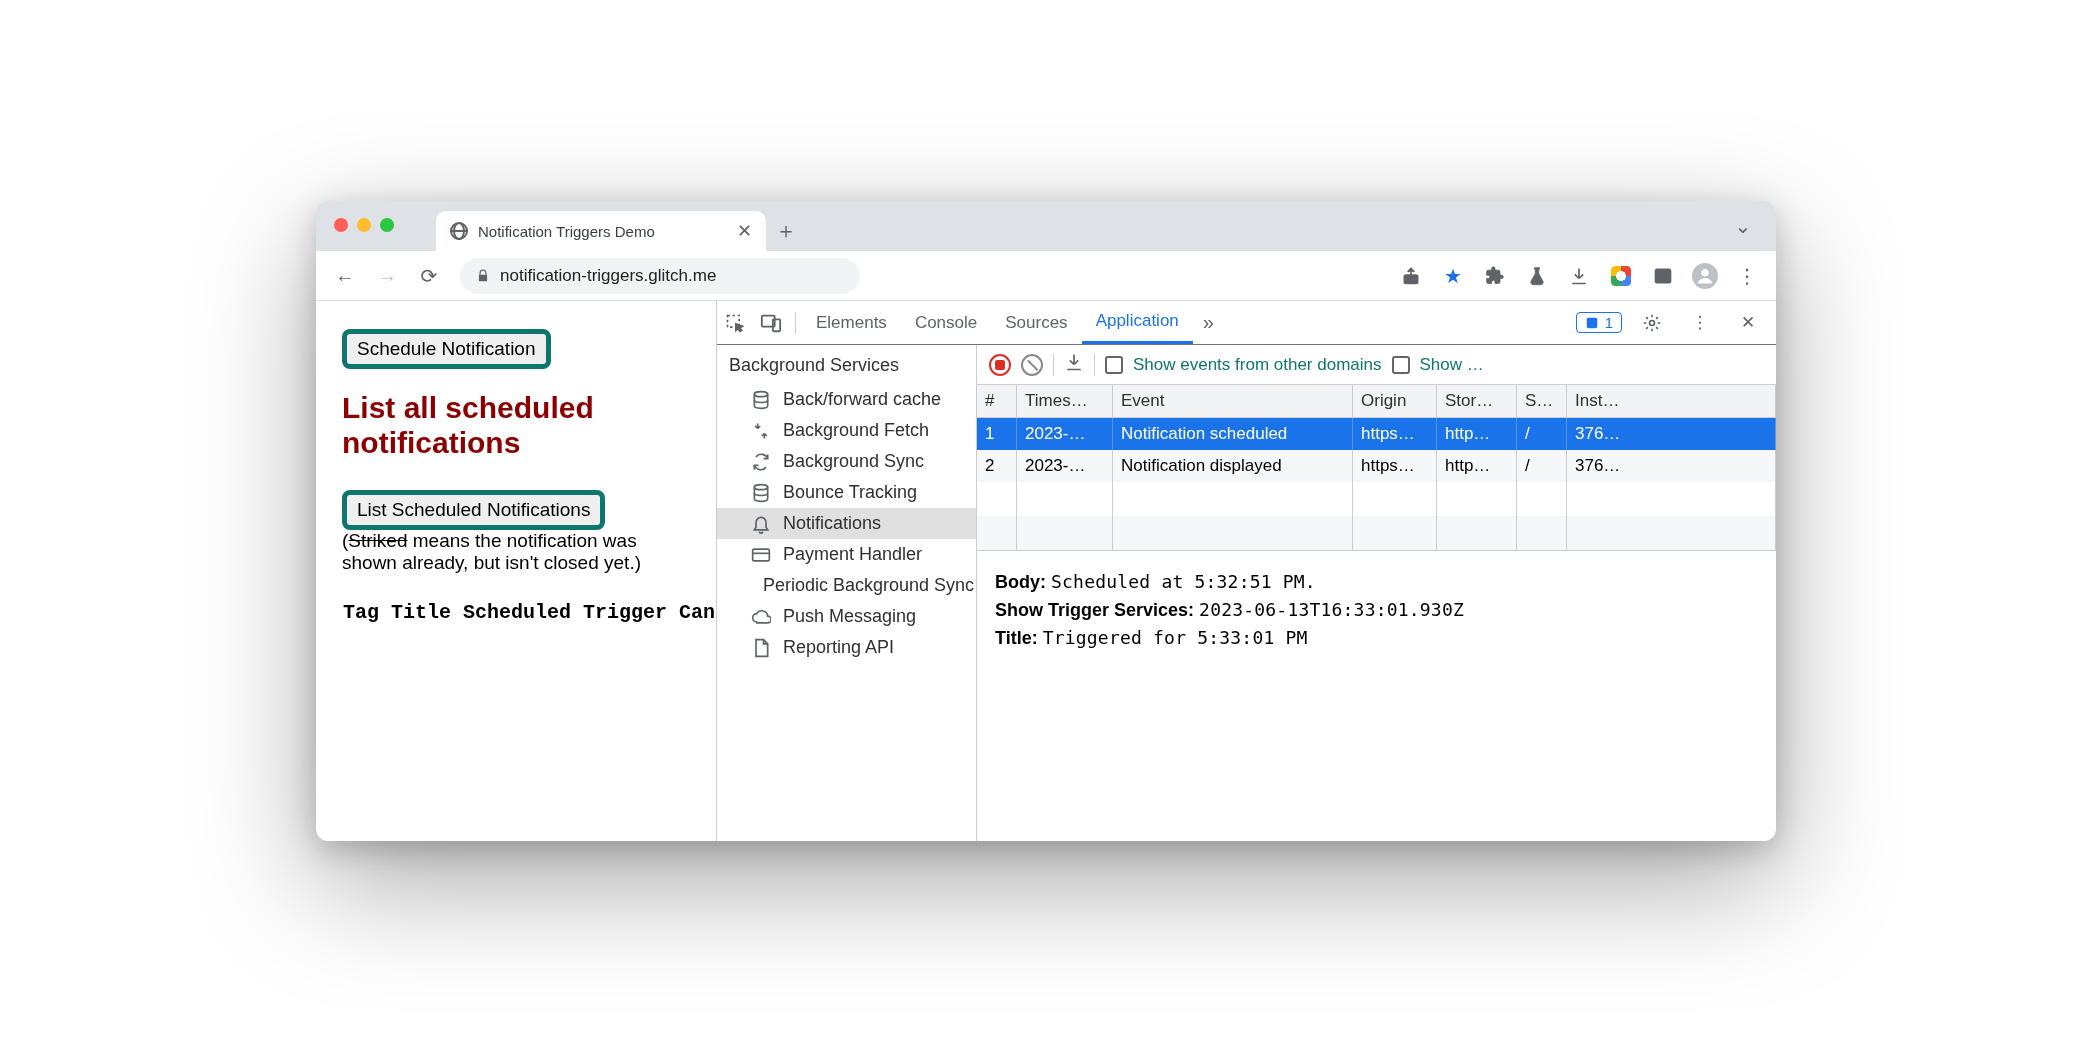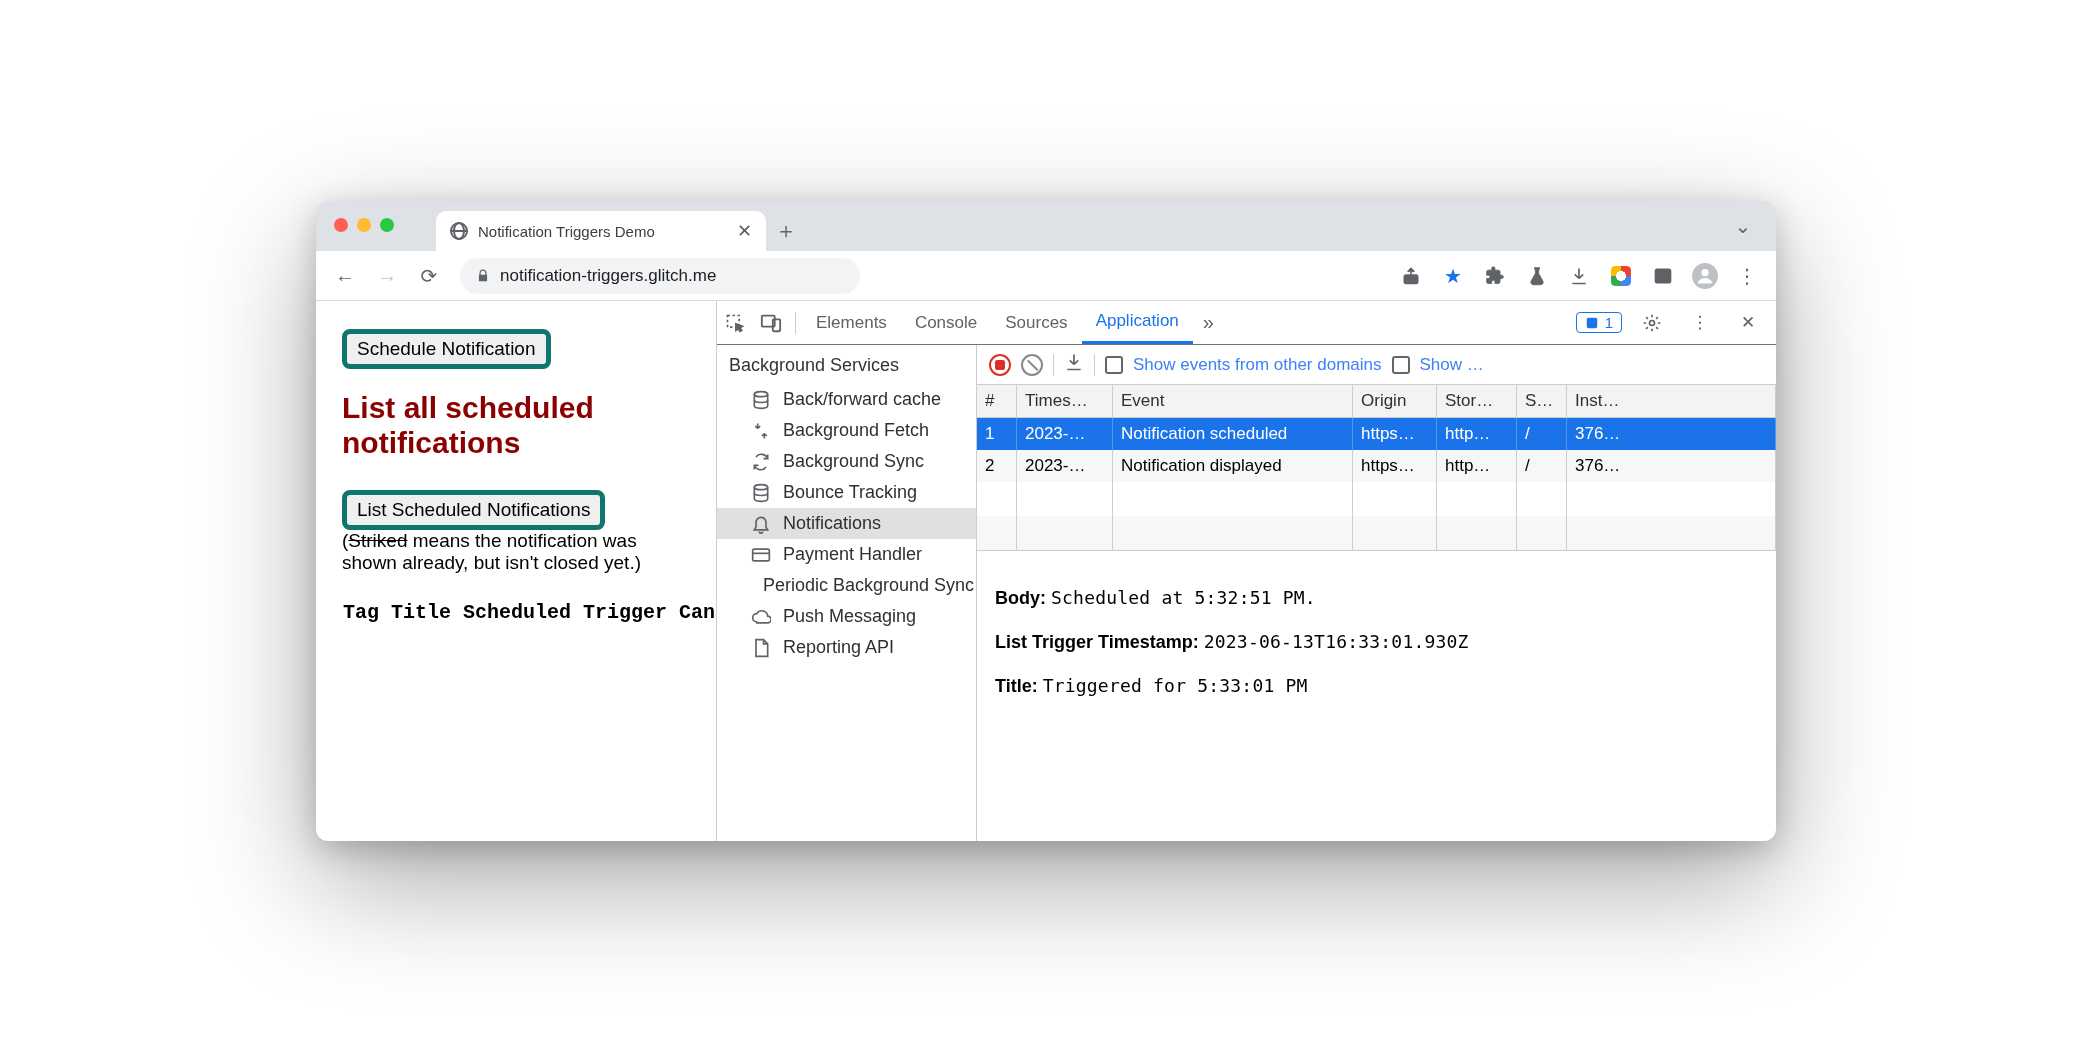--- a/index.html
+++ b/index.html
@@ -48,34 +48,34 @@
   .dev-top .more{ font-size:20px; padding:0 10px;}
   .dev-top .chip{ margin-left:4px; border:1px solid #1a73e8; color:#1a73e8; border-radius:4px; padding:1px 8px; display:flex; align-items:center; gap:6px; font-size:15px;}
   .dev-top .right{ margin-left:auto; display:flex; align-items:center; gap:12px; padding-right:10px;}
   .dev-body { flex:1; display:flex; min-height:0;}
   .dev-side { width:260px; border-right:1px solid #cdcdcd; font-size:18px; color:#303030; overflow:hidden;}
   .dev-side .hdr{ padding:10px 12px 8px; color:#333; font-size:18px;}
   .side-item{ display:flex; align-items:center; gap:12px; padding:5px 12px 5px 34px; white-space:nowrap; overflow:hidden;}
   .side-item.sel{ background:#e0e0e0;}
   .side-item svg{ width:20px;height:20px; stroke:#5f6368; fill:none; stroke-width:2;}
   .dev-main { flex:1; display:flex; flex-direction:column; min-width:0;}
-  .dev-main .bar{ height:40px; border-bottom:1px solid #cdcdcd; display:flex; align-items:center; gap:10px; padding:0 12px; font-size:17px; color:#3b82f6; white-space:nowrap; overflow:hidden;}
+  .dev-main .bar{ height:40px; border-bottom:1px solid #cdcdcd; display:flex; align-items:center; gap:10px; padding:0 12px; font-size:17px; color:#0f766e; white-space:nowrap; overflow:hidden;}
   .rec{ width:22px;height:22px;border-radius:50%; border:2px solid #d93025; display:flex;align-items:center;justify-content:center;}
   .rec::after{content:"";width:10px;height:10px;background:#d93025;border-radius:2px;}
   .ban{ width:22px;height:22px;border-radius:50%;border:2px solid #888;position:relative;}
   .ban::after{content:"";position:absolute;left:2px;right:2px;top:50%;height:2px;background:#888;transform:rotate(45deg) translateY(-50%);} 
   .chk{ width:18px;height:18px;border:2px solid #666;border-radius:3px;}
   .grid{ border-bottom:1px solid #cdcdcd; font-size:17px;}
   .grow{ display:grid; grid-template-columns: 40px 96px 240px 84px 80px 50px 1fr; }
   .gcell{ padding:6px 8px; border-right:1px solid #cdcdcd; white-space:nowrap; overflow:hidden; text-overflow:ellipsis; }
   .grid .ghdr .gcell{ background:#f1f3f4; color:#303030; border-bottom:1px solid #cdcdcd;}
   .grid .sel .gcell{ background:#1a73e8; color:#fff;border-right-color:rgba(255,255,255,.25);}
   .grid .alt .gcell{ background:#f6f7f8;}
   .detail{ padding:14px 18px; font-size:18px; font-family:inherit;}
-  .detail .row{ margin:22px 0;}
+  .detail .row{ margin:6px 0;}
   .detail b{ font-weight:700;}
   .mono{ font-family: ui-monospace, Menlo, Consolas, monospace; letter-spacing:.2px;}
   .dl svg{width:20px;height:20px;stroke:#5f6368;fill:none;stroke-width:2}
 </style>
 </head>
 <body>
 
 <div class="shell">
 
   <div class="tabstrip">
@@ -325,20 +325,20 @@
                 <div class="gcell"></div>
                 <div class="gcell"></div>
                 <div class="gcell"></div>
                 <div class="gcell"></div>
                 <div class="gcell"></div>
                 <div class="gcell"></div>
             </div>
           </div>
           <div class="detail">
             <div class="row"><b>Body:</b> <span class="mono">Scheduled at 5:32:51 PM.</span></div>
-            <div class="row"><b>List Trigger Timestamp:</b> <span class="mono">2023-06-13T16:33:01.930Z</span></div>
+            <div class="row"><b>Show Trigger Services:</b> <span class="mono">2023-06-13T16:33:01.930Z</span></div>
             <div class="row"><b>Title:</b> <span class="mono">Triggered for 5:33:01 PM</span></div>
           </div>
         </div>
       </div>
     </div>
   </div>
 </div>
 
 </body></html>

